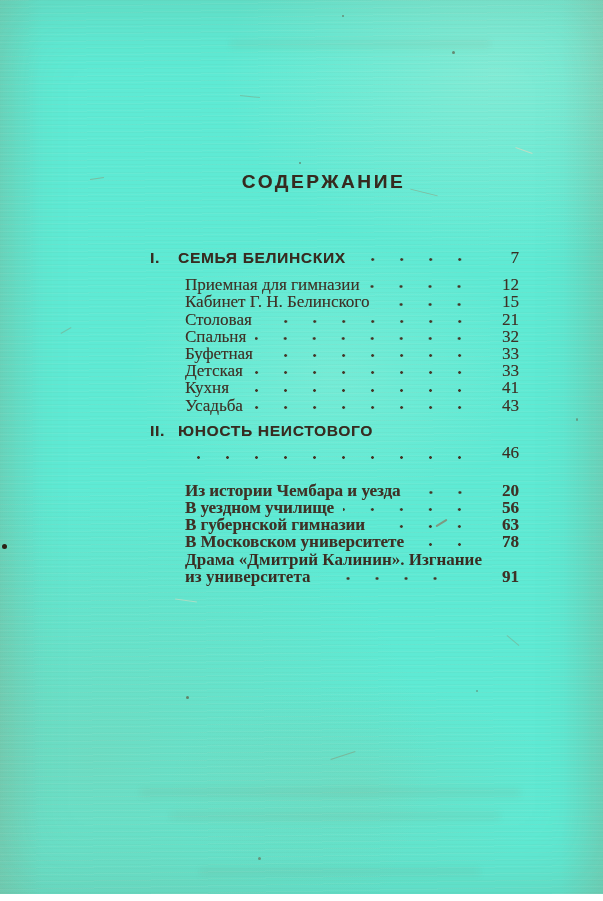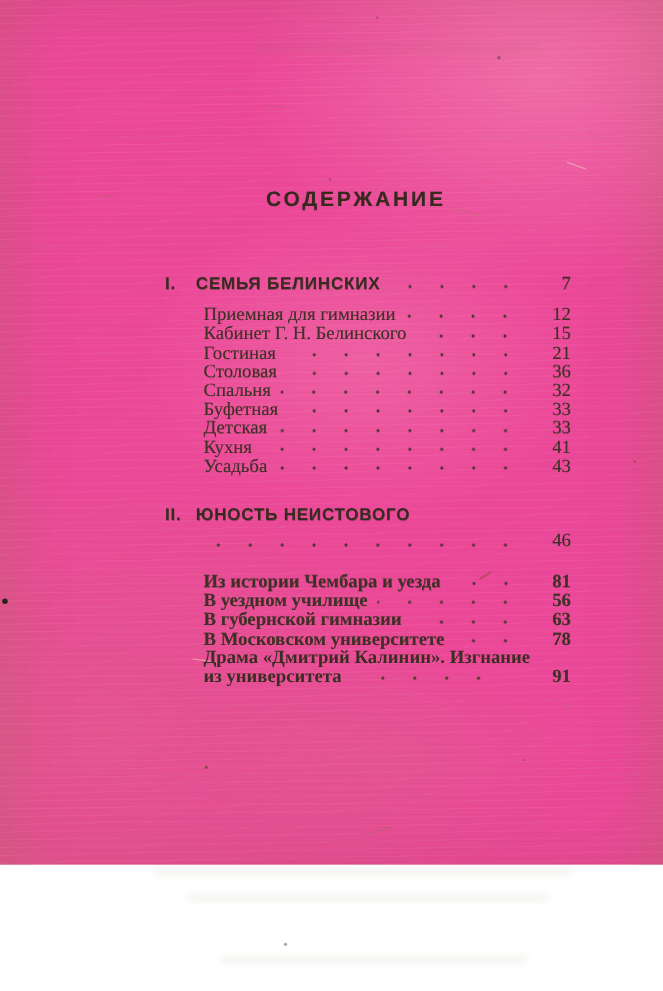--- a/index.html
+++ b/index.html
@@ -1,21 +1,21 @@
 <!DOCTYPE html>
 <html><head>
 <meta charset="utf-8">
 <style>
   html,body{margin:0;padding:0;}
   body{width:603px;height:901px;overflow:hidden;}
 
   .page{
     position:relative;
-    width:603px;height:786px;
-    background-color:#ec4899;
+    width:603px;height:894px;
+    background-color:#5eead4;
     box-shadow: inset 0 0 70px rgba(125,88,55,0.18);
     font-family:"Liberation Serif", serif;
     color:#3a2d22;
   }
   
   .page::before{
     content:"";
     position:absolute;inset:0;
     pointer-events:none;
     background:
@@ -90,21 +90,21 @@
   .section-head .pagenum{font-family:"Liberation Serif", serif;font-weight:400;font-size:17px;letter-spacing:0;color:#3a2d22;}
 
   .sec1-head{margin-top:56px;}
   .entries-1{margin-top:10px;}
   .entry{padding-left:35px;}
   .entry .label, .pagenum{
     color:#3f3126;
     text-shadow:0.25px 0.25px 0.5px rgba(63,49,38,0.4);
   }
 
-  .sec2-head1{margin-top:26px; line-height:22px;}
+  .sec2-head1{margin-top:6px; line-height:22px;}
   .sec2-head2{padding-left:35px; line-height:22px;}
   .entries-2{margin-top:18px;font-weight:bold;}
   .entry-wide{padding-left:35px;}
   .entry-cont{padding-left:35px;gap:24px;}
 
   
   .speck{position:absolute;border-radius:50%;z-index:2;pointer-events:none;}
   .s1{left:2px;  top:544px; width:5px; height:5px; background:#2c2116;}
   .s2{left:452px; top:51px;  width:3px; height:3px; background:rgba(82,60,38,0.55);}
   .s3{left:186px; top:696px; width:3px; height:3px; background:rgba(92,66,40,0.6);}
@@ -157,28 +157,23 @@
         <span class="label">Приемная для гимназии</span>
         <span class="leader"></span>
         <span class="pagenum">12</span>
       </div>
       <div class="row entry">
         <span class="label">Кабинет Г. Н. Белинского</span>
         <span class="leader"></span>
         <span class="pagenum">15</span>
       </div>
       <div class="row entry">
-        <span class="label">Гостиная</span>
+        <span class="label">Столовая</span>
         <span class="leader"></span>
         <span class="pagenum">21</span>
-      </div>
-      <div class="row entry">
-        <span class="label">Столовая</span>
-        <span class="leader"></span>
-        <span class="pagenum">36</span>
       </div>
       <div class="row entry">
         <span class="label">Спальня</span>
         <span class="leader"></span>
         <span class="pagenum">32</span>
       </div>
       <div class="row entry">
         <span class="label">Буфетная</span>
         <span class="leader"></span>
         <span class="pagenum">33</span>
@@ -206,21 +201,21 @@
     </div>
     <div class="row section-head sec2-head2">
       <span class="leader"></span>
       <span class="pagenum">46</span>
     </div>
 
     <div class="entries-2">
       <div class="row entry">
         <span class="label">Из истории Чембара и уезда</span>
         <span class="leader"></span>
-        <span class="pagenum">81</span>
+        <span class="pagenum">20</span>
       </div>
       <div class="row entry">
         <span class="label">В уездном училище</span>
         <span class="leader"></span>
         <span class="pagenum">56</span>
       </div>
       <div class="row entry">
         <span class="label">В губернской гимназии</span>
         <span class="leader"></span>
         <span class="pagenum">63</span>

